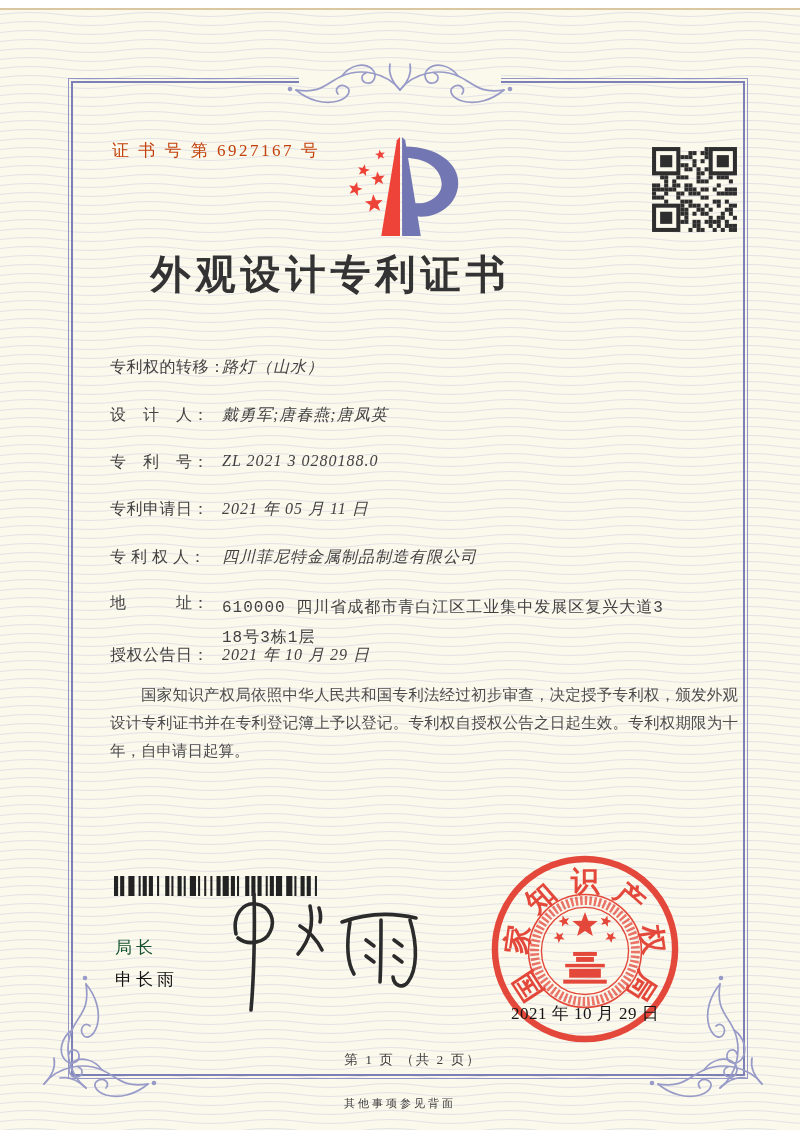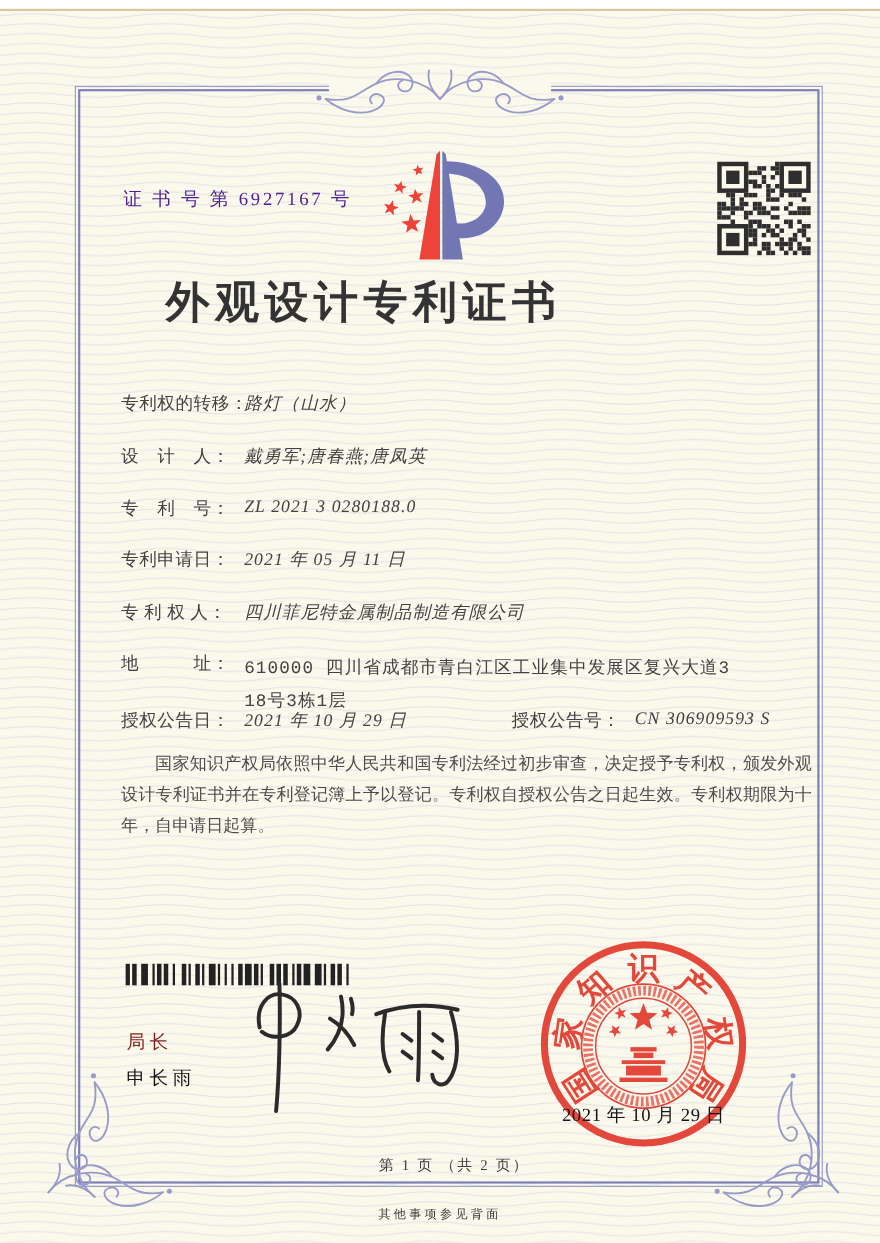--- a/index.html
+++ b/index.html
@@ -12,39 +12,39 @@
   .page{position:absolute;top:10px;left:0;width:800px;height:1120px;background:#fbf8ec;z-index:0;}
   .wave-svg{position:absolute;left:0;top:0;z-index:1;}
   .frame-outer{position:absolute;left:68px;top:78px;width:678px;height:999px;border:1px solid #9396c4;z-index:2;}
   .frame-inner{position:absolute;left:2px;top:2px;right:2px;bottom:2px;border:2px solid #7d80b7;}
   .orn-patch{position:absolute;left:299px;top:72px;width:202px;height:13px;background:#fbf8ec;z-index:3;}
   .orn-top{position:absolute;left:283px;top:56px;z-index:4;}
   .orn-corner{position:absolute;z-index:4;overflow:visible;}
   .orn-bl{left:34px;top:996px;}
   .orn-br{left:660px;top:996px;transform:scaleX(-1);}
 
-  .cert-no{position:absolute;left:112px;top:139px;font-size:17px;letter-spacing:2.5px;color:#4c1d95;z-index:5;margin-top:30px;}
+  .cert-no{position:absolute;left:112px;top:139px;font-size:17px;letter-spacing:2.5px;color:#c2410c;z-index:5;}
   .logo{position:absolute;left:322px;top:134px;z-index:5;}
   .qr{position:absolute;left:648px;top:143px;z-index:5;}
   .doc-title{position:absolute;left:0;top:247px;width:661px;text-align:center;
     font-size:40px;font-weight:600;letter-spacing:5px;color:#333;z-index:5;}
 
   .row{position:absolute;left:110px;width:640px;font-size:16px;color:#424242;z-index:5;}
   .lbl{display:inline-block;width:112px;letter-spacing:0.5px;vertical-align:top;white-space:nowrap;}
   .val{letter-spacing:1px;font-style:italic;}
   .val-block{display:inline-block;width:500px;vertical-align:top;line-height:30px;letter-spacing:1px;font-family:Liberation Mono, monospace;}
   .pair2{position:absolute;left:355px;top:0;white-space:nowrap;}
 
   .paragraphs{position:absolute;left:110px;top:681px;width:628px;z-index:5;
     font-size:15.5px;line-height:1.82;color:#4c4c4c;text-align:justify;}
   .paragraphs p{margin:0;text-indent:2em;}
 
   .barcode{position:absolute;left:114px;top:876px;z-index:5;}
   .signer-title{position:absolute;left:115px;top:936px;font-family:"Liberation Sans","DejaVu Sans",sans-serif;
-    font-size:17px;letter-spacing:4px;color:#7f1d1d;z-index:5;}
+    font-size:17px;letter-spacing:4px;color:#14532d;z-index:5;}
   .signer-name{position:absolute;left:115px;top:968px;font-family:"Liberation Sans","DejaVu Sans",sans-serif;
     font-size:17px;letter-spacing:4px;color:#141414;z-index:5;text-align:right;}
   .signature{position:absolute;left:218px;top:888px;z-index:5;}
 
   .seal{position:absolute;left:486px;top:850px;z-index:6;opacity:0.93;}
   .seal-date{position:absolute;left:492px;top:1002px;width:186px;text-align:center;
     font-size:17px;color:#151515;letter-spacing:0.5px;z-index:7;}
 
   .footer-page{position:absolute;left:13px;top:1051px;width:800px;text-align:center;
     font-size:13.5px;letter-spacing:2px;color:#3f3f3f;z-index:5;}
@@ -277,21 +277,20 @@
   <span class="lbl">专利申请日：</span><span class="val">2021 年 05 月 11 日</span>
 </div>
 <div class="row" style="top:547px">
   <span class="lbl">专 利 权 人：</span><span class="val">四川菲尼特金属制品制造有限公司</span>
 </div>
 <div class="row" style="top:593px">
   <span class="lbl">地　　　址：</span><span class="val-block"><span>610000 四川省成都市青白江区工业集中发展区复兴大道3</span><br><span>18号3栋1层</span></span>
 </div>
 <div class="row" style="top:645px">
   <span class="lbl">授权公告日：</span><span class="val">2021 年 10 月 29 日</span>
-  <span class="pair2"><span class="lbl">授权公告号：</span><span class="val">CN 306909593 S</span></span>
 </div>
 
 <div class="paragraphs">
   <p>国家知识产权局依照中华人民共和国专利法经过初步审查，决定授予专利权，颁发外观设计专利证书并在专利登记簿上予以登记。专利权自授权公告之日起生效。专利权期限为十年，自申请日起算。</p>
 </div>
 
 <svg class="barcode" id="barcode" width="205" height="20" preserveAspectRatio="none" viewBox="0 0 100 20">
     <rect x="0" y="0" width="2" height="20" fill="#222222"></rect>
     <rect x="3" y="0" width="2" height="20" fill="#222222"></rect>
     <rect x="7" y="0" width="3" height="20" fill="#222222"></rect>

